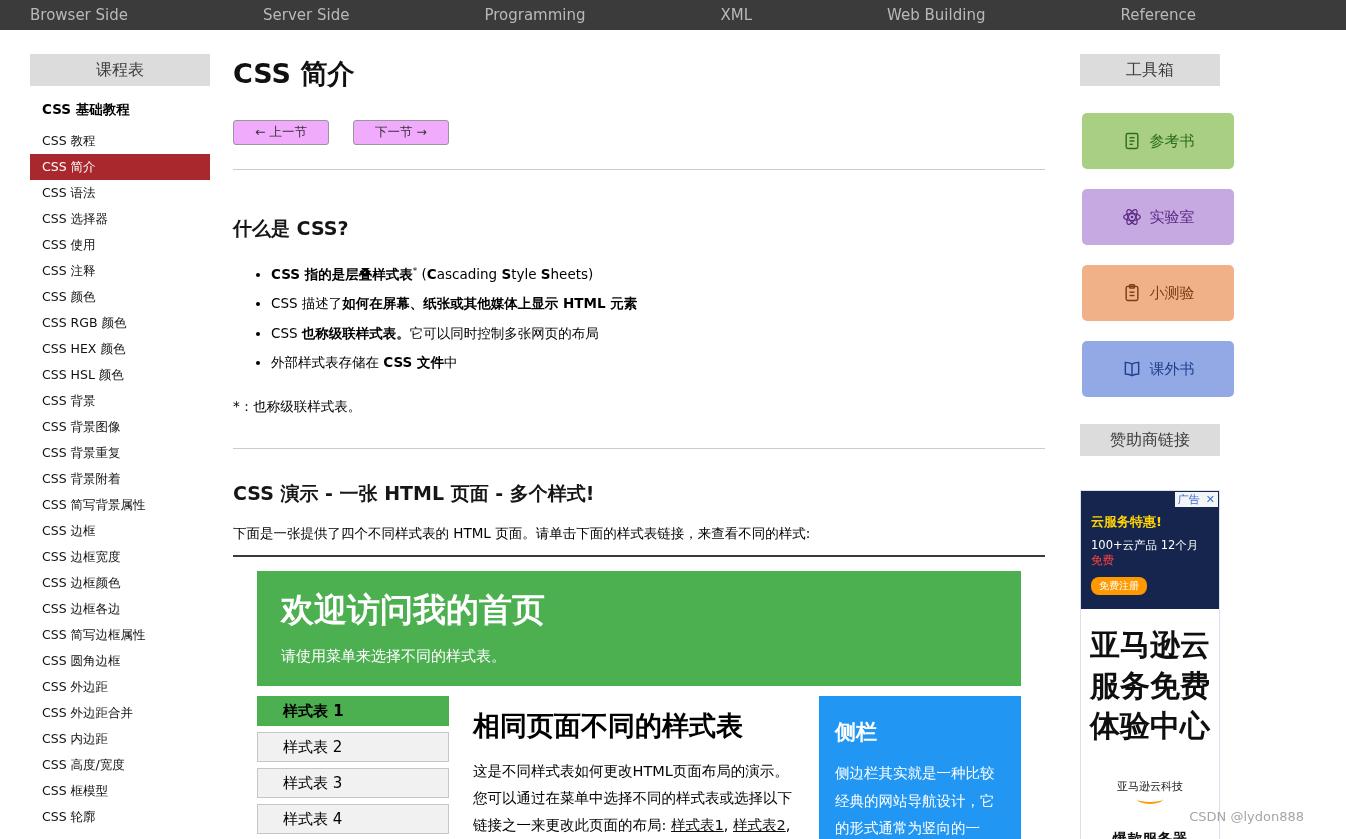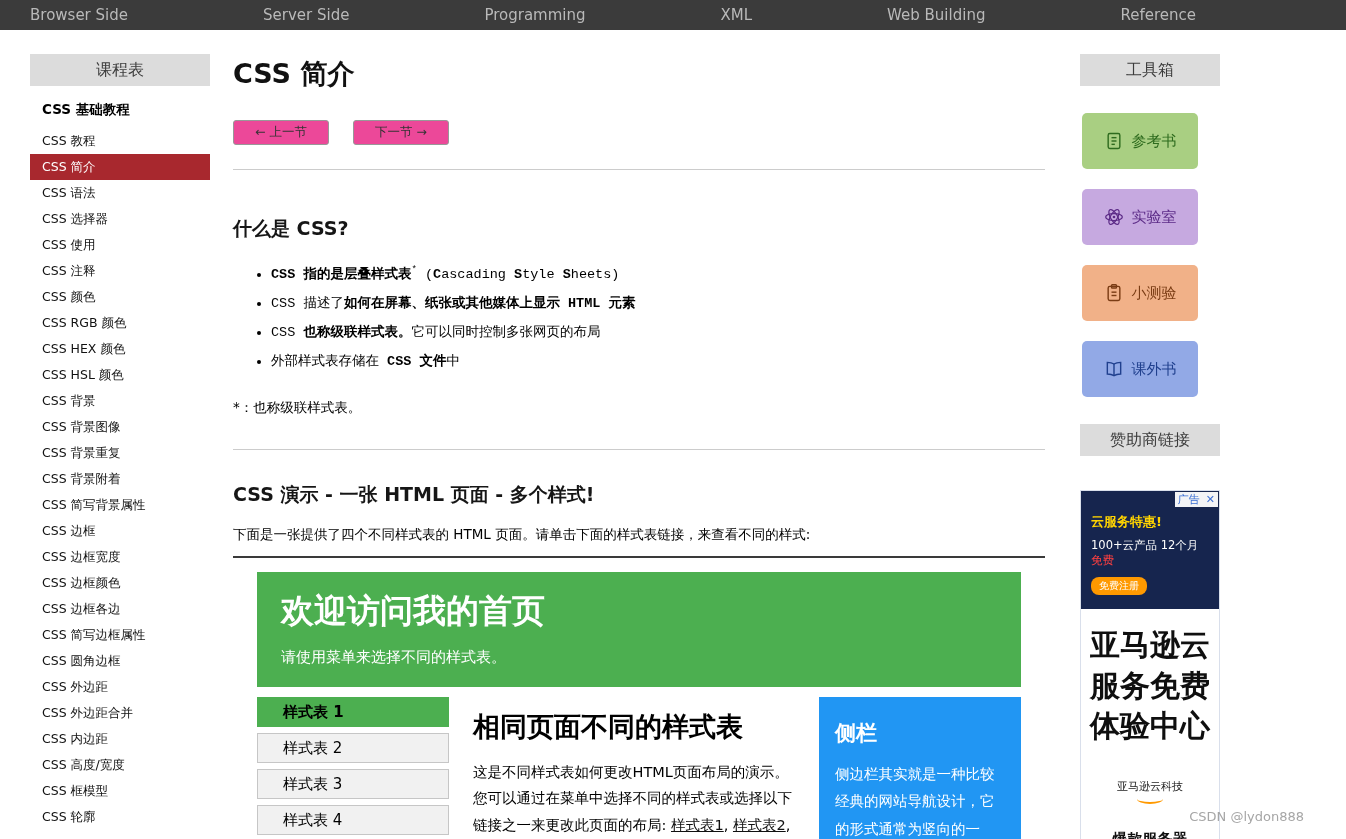--- a/index.html
+++ b/index.html
@@ -31,28 +31,28 @@
   .course-item {
     font-size:12.5px; line-height:26px; padding-left:12px;
     cursor:pointer; white-space:nowrap; color:#111;
   }
   .course-item.active { background:#a8282e; color:#fff; }
   
   .content { position:absolute; left:233px; top:50px; width:812px; }
   .page-title { font-size:27px; font-weight:bold; color:#111; margin:6px 0 28px; }
   .pager { display:flex; gap:24px; margin-bottom:24px; }
   .pager button {
-    width:96px; height:25px; background:#ec4899; border:1px solid #989898;
+    width:96px; height:25px; background:#f0abfc; border:1px solid #989898;
     border-radius:3px; font-size:12.5px; color:#333; cursor:pointer;
     font-family:inherit;
   }
   hr.divider { border:none; border-top:1px solid #ccc; margin:0; }
   .sec-heading { font-size:19px; font-weight:bold; color:#161616; margin:46px 0 22px; }
   .sec-heading.demo-h { margin:32px 0 18px; }
-  .bullets { margin:0 0 4px 38px; font-size:13.5px;font-family:Liberation Mono, monospace; }
+  .bullets { margin:0 0 4px 38px; font-size:13.5px; }
   .bullets li { margin-bottom:9px; line-height:1.5; }
   .bullets sup { font-size:9px; }
   .footnote { font-size:13.5px; margin:26px 0 32px; }
   .intro-p { font-size:13.5px; margin-bottom:12px; }
   
   .demo { border-top:2px solid #3a3a3a; margin-top:2px; padding:14px 24px 0; }
   .banner { background:#4CAF50; color:#fff; padding:17px 24px 20px; }
   .banner-title { font-size:33px; font-weight:bold; }
   .banner-sub { font-size:15px; margin-top:14px; }
   .demo-cols { display:flex; margin-top:10px; }
@@ -65,21 +65,21 @@
   .demo-center { width:326px; margin-right:20px; }
   .demo-center h3 { font-size:27px; font-weight:bold; margin:12px 0 14px; }
   .demo-center p { font-size:14.5px; line-height:1.85; }
   .demo-center a { color:#111; text-decoration:underline; cursor:pointer; }
   .demo-side { flex:1; background:#2196F3; color:#fff; padding:4px 16px 20px; min-height:240px; }
   .demo-side h3 { font-size:21px; font-weight:bold; margin:18px 0 14px; }
   .demo-side p { font-size:14.5px; line-height:1.9; }
   
   .tools { position:absolute; left:1080px; top:54px; width:140px; }
   .tool-btn {
-    width:116px; height:56px; margin:0 2px 20px; border:none; border-radius:5px;
+    width:152px; height:56px; margin:0 2px 20px; border:none; border-radius:5px;
     display:flex; align-items:center; justify-content:center; gap:8px;
     font-size:15px; cursor:pointer; font-family:inherit; font-weight:500;
   }
   .tool-btn:first-of-type { margin-top:27px; }
   .tool-btn svg { width:20px; height:20px; }
   .tool-btn.green  { background:#a9cf82; color:#2e6b1e; }
   .tool-btn.purple { background:#c6a9e0; color:#5b2a86; }
   .tool-btn.orange { background:#f1b188; color:#7a3c14; }
   .tool-btn.blue   { background:#92a9e6; color:#20408e; }
   .sponsor-header { margin-top:27px; }

